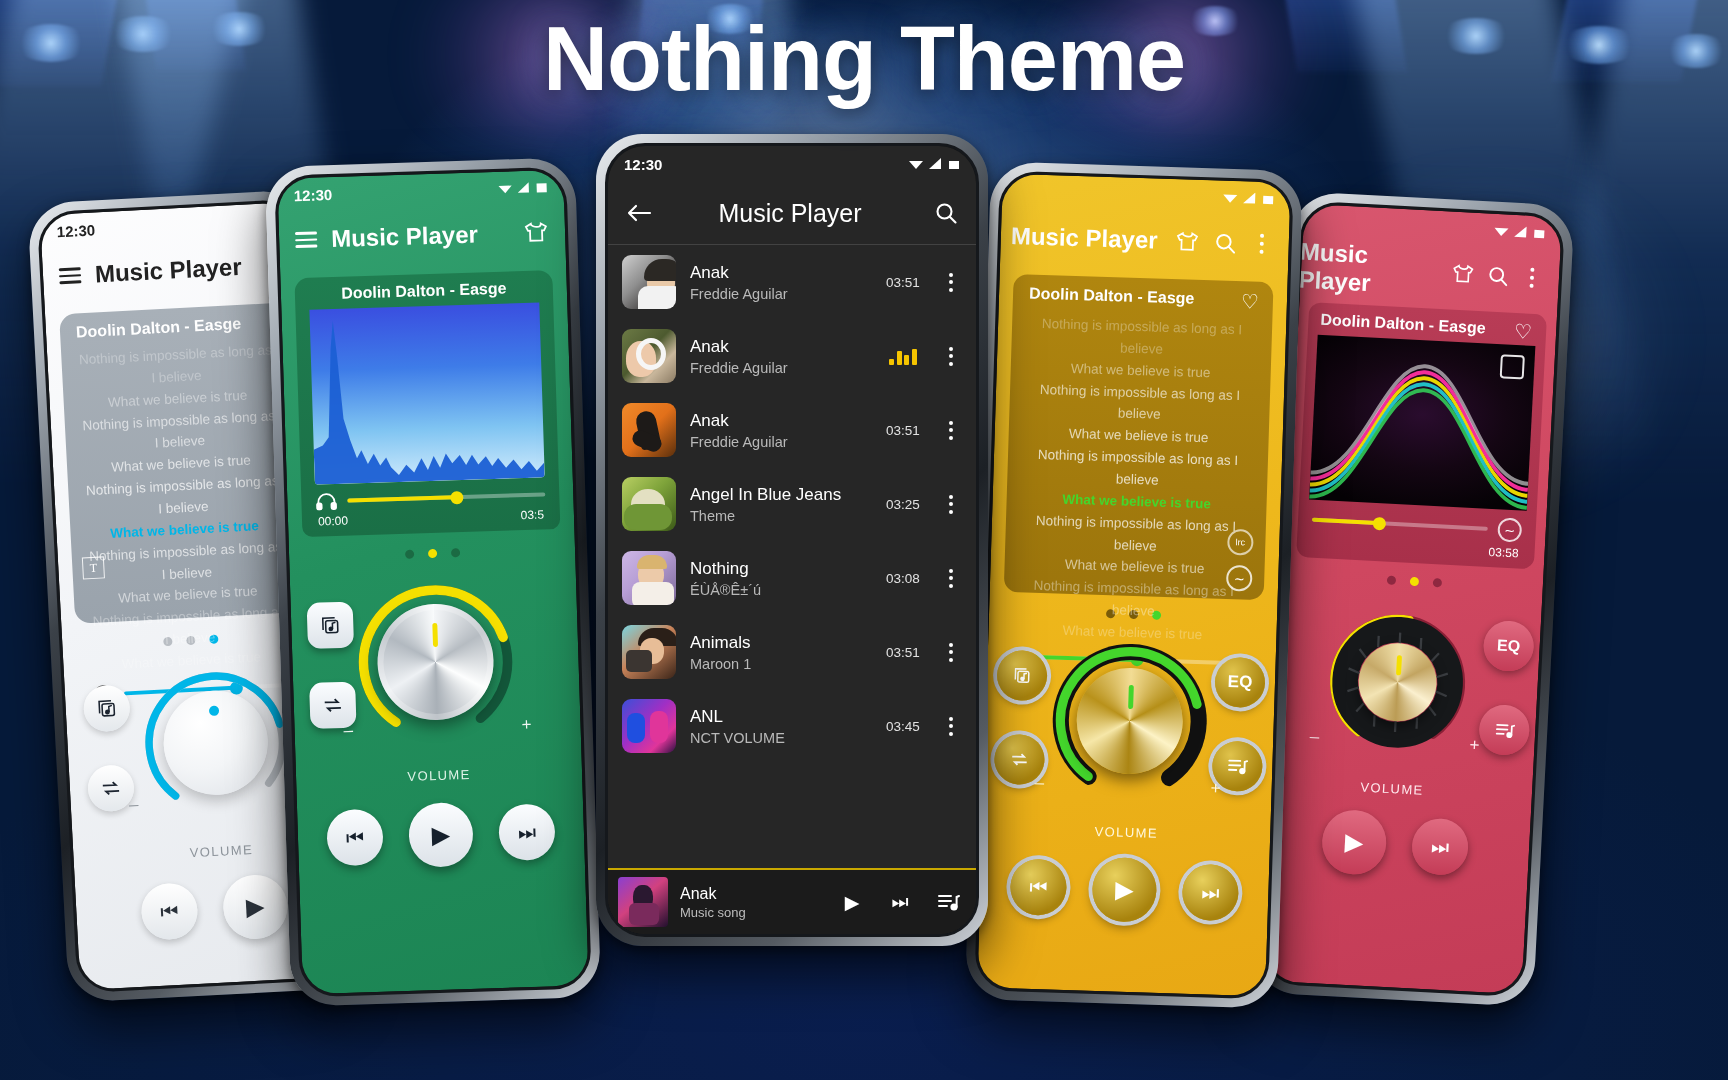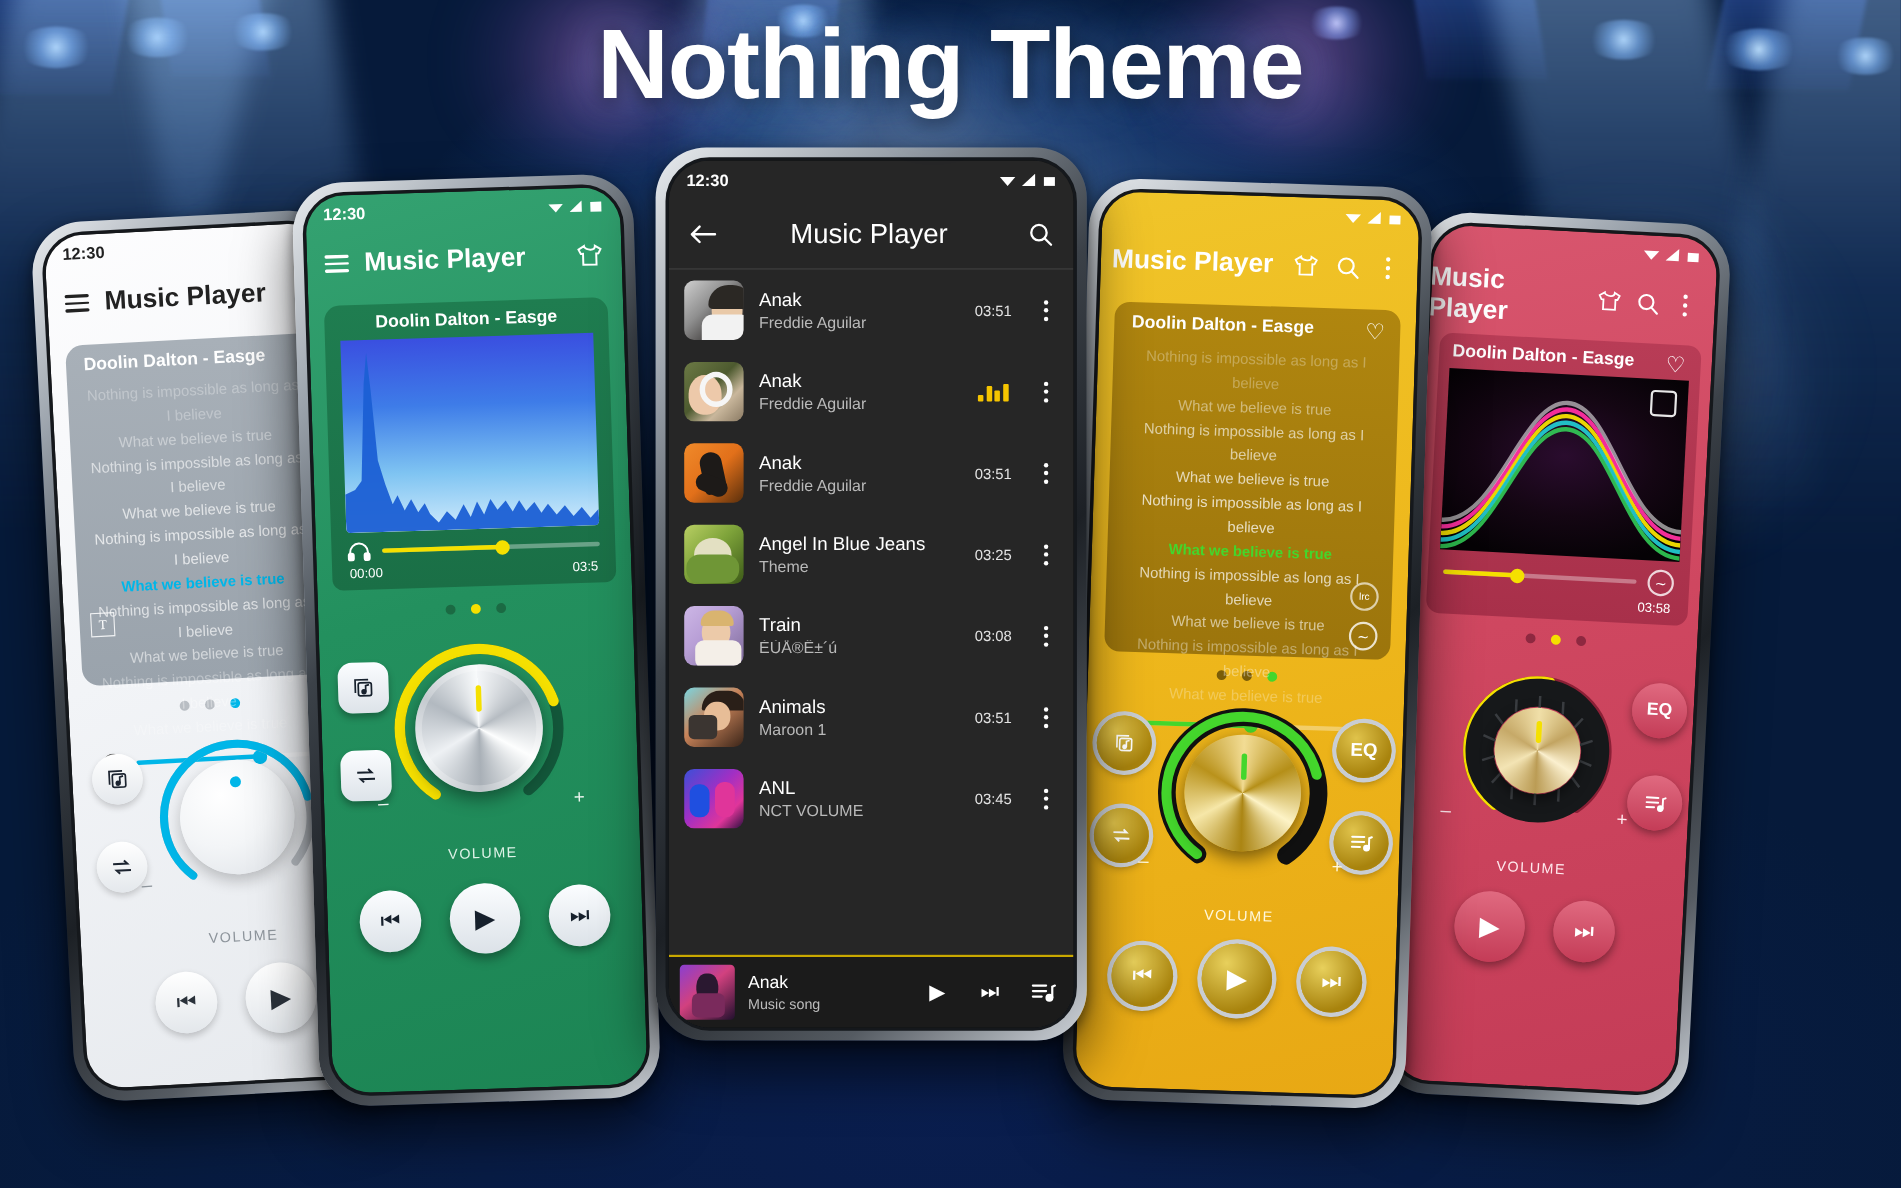--- a/index.html
+++ b/index.html
@@ -575,21 +575,21 @@
             </div>
         </div>
 
         <div class="track">
           <div class="art a6">
             <span class="face" style="left:30%;top:16%;width:26px;height:30px;background:#eccaa9;border-radius:48%;"></span>
             <span class="face" style="left:28%;top:8%;width:30px;height:14px;background:#d9b46f;border-radius:12px 12px 2px 2px;"></span>
             <span class="face" style="left:18%;top:58%;width:42px;height:26px;background:#f4efe8;border-radius:8px;"></span>
           </div>
           <div class="tmeta">
-            <div class="tname">Train</div>
+            <div class="tname">Nothing</div>
             <div class="tart">ÉÙÅ®Ê±´ú</div>
           </div>
           <div class="tdur">03:08</div>
           <div class="kebab">
               <i></i>
               <i></i>
               <i></i>
             </div>
         </div>
 

